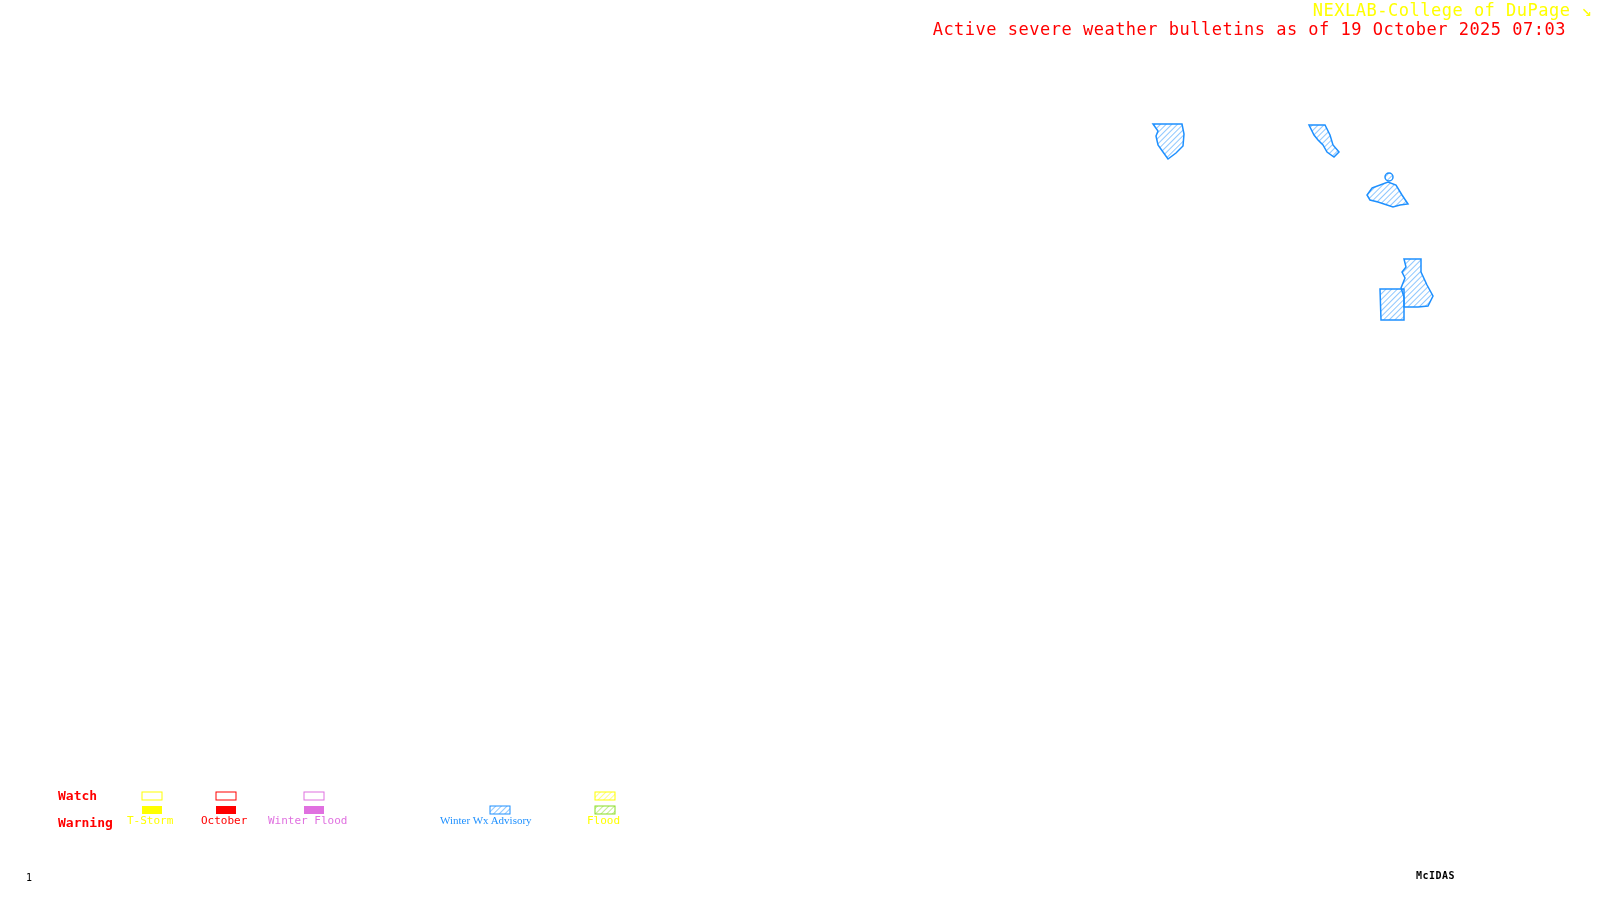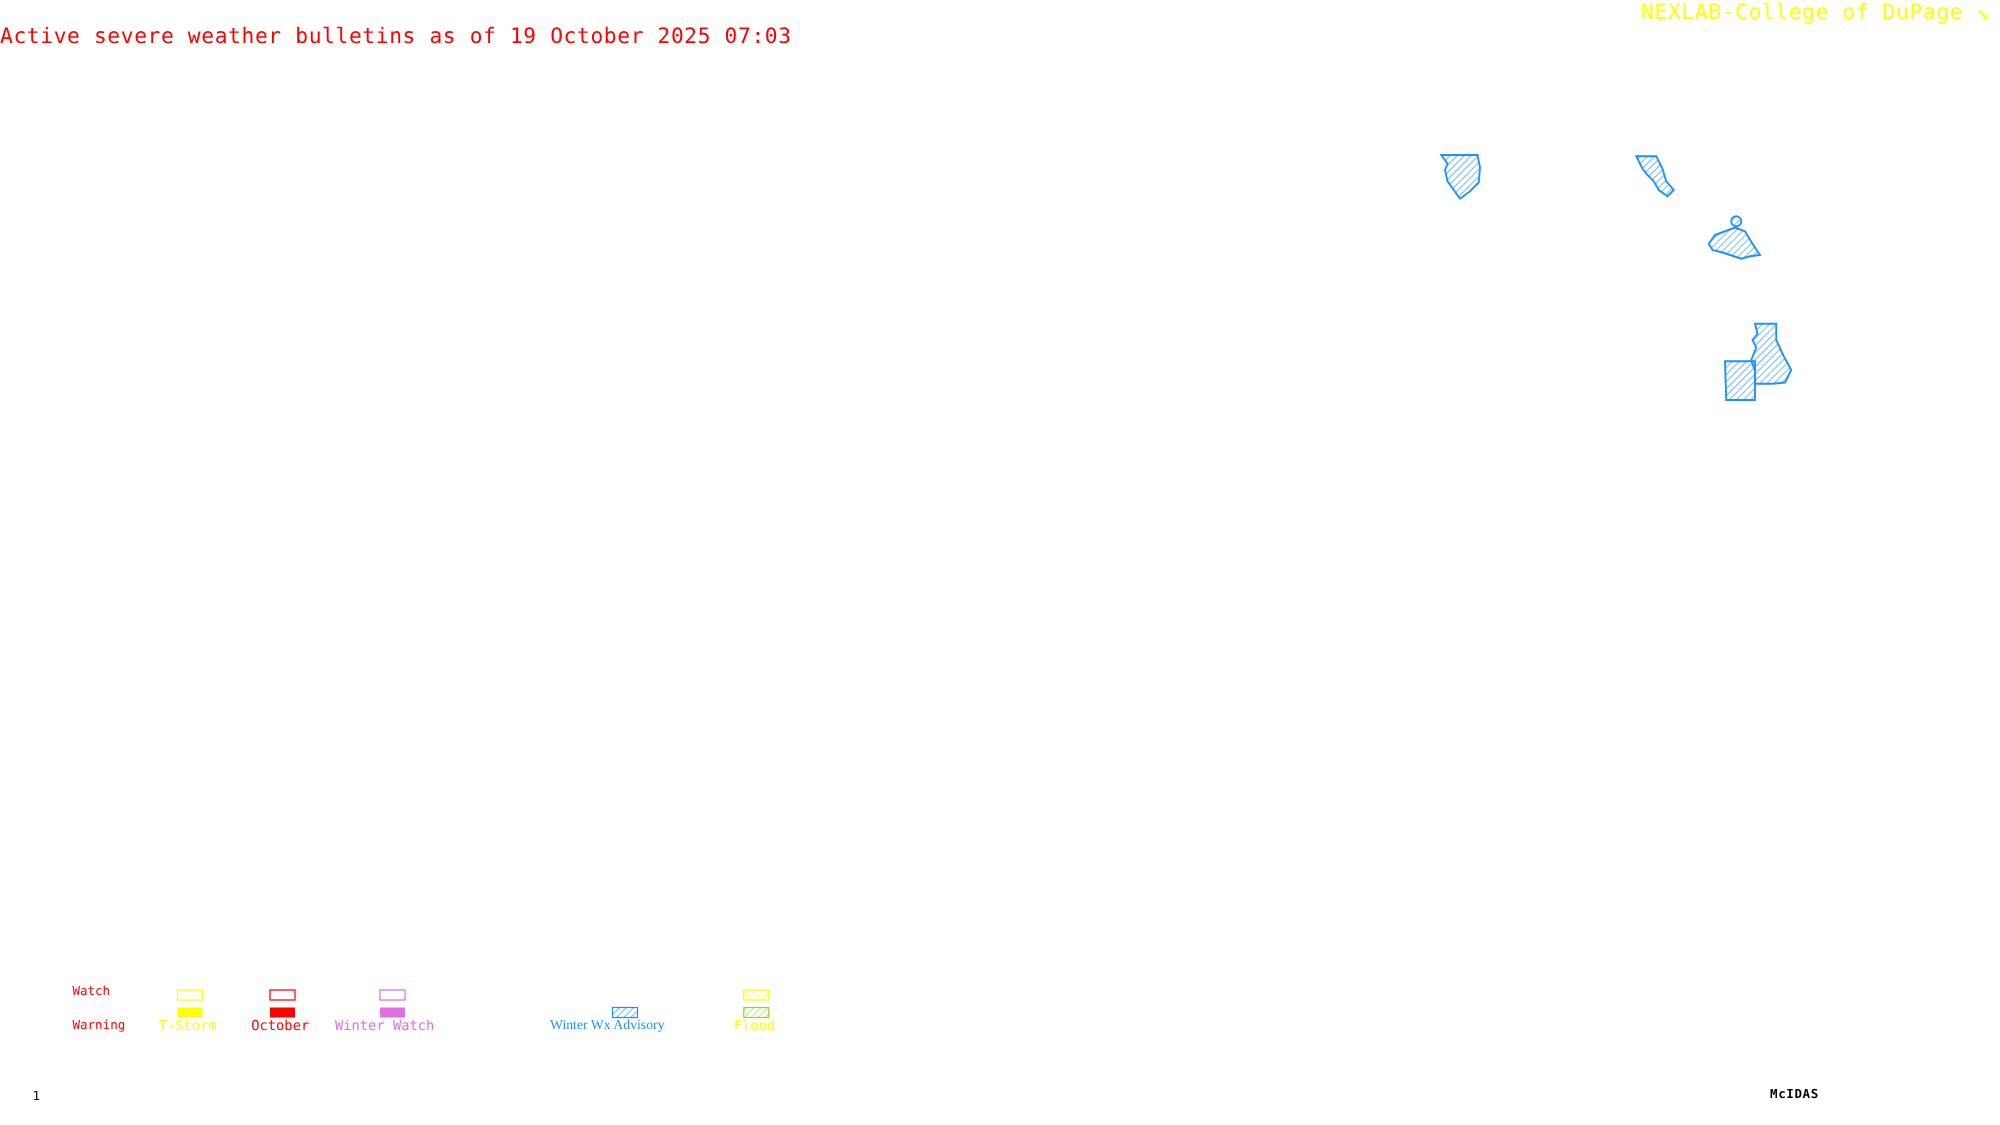--- a/index.html
+++ b/index.html
@@ -1,25 +1,25 @@
 <!DOCTYPE html>
 <html><head>
   <meta charset="utf-8">
   <style>
     html, body { margin: 0; padding: 0; background: #ffffff; }
     body { width: 1600px; height: 900px; position: relative; overflow: hidden;
            font-family: "DejaVu Sans Mono", monospace; }
     .txt { position: absolute; font-size: 17px; white-space: nowrap; letter-spacing: 0.5px; line-height: 12px; }
-    #title { left: 0; width: 1566px; text-align: left; top: 23px; color: #ff0000; }
+    #title { left: 0; width: 1566px; text-align: right; top: 23px; color: #ff0000; }
     #credit { right: 8px; top: 4px; color: #ffff00; }
     #frame-num { left: 26px; top: 872px; color: #000; font-size: 10px; }
     #mcidas { left: 1416px; top: 870px; color: #000; font-size: 10px; font-weight: bold; }
     #map { position: absolute; left: 0; top: 0; }
     .lgd-head { position: absolute; font-size: 11px; top: 814px; white-space: nowrap; }
-    .row-label { position: absolute; font-size: 10px; color: #ff0000; left: 58px; white-space: nowrap; }
+    .row-label { position: absolute; font-size: 13px; color: #ff0000; left: 58px; white-space: nowrap; font-weight: bold; }
   </style>
 </head>
 <body>
 
 <div id="title" class="txt">Active severe weather bulletins as of 19 October 2025 07:03</div>
 <div id="credit" class="txt">
   <span>NEXLAB-College of DuPage</span>
   <span>↘</span>
 </div>
 
@@ -50,21 +50,21 @@
   <rect x="216" y="806" width="20" height="8" fill="#ff0000"></rect>
   <rect x="304" y="792" width="20" height="8" fill="none" stroke="#e070e0" stroke-width="1"></rect>
   <rect x="304" y="806" width="20" height="8" fill="#e070e0"></rect>
   <rect x="490" y="806" width="20" height="8" fill="url(#hatchBlue)" stroke="#1e90ff" stroke-width="1"></rect>
   <rect x="595" y="792" width="20" height="8" fill="url(#hatchYellow)" stroke="#ffff00" stroke-width="1"></rect>
   <rect x="595" y="806" width="20" height="8" fill="url(#hatchGreen)" stroke="#88dd22" stroke-width="1"></rect>
 </svg>
 
 <div class="lgd-head" style="left:127px;color:#ffff00;">T-Storm</div>
 <div class="lgd-head" style="left:201px;color:#ff0000;">October</div>
-<div class="lgd-head" style="left:268px;color:#e070e0;">Winter Watch</div>
+<div class="lgd-head" style="left:268px;color:#e070e0;">Winter Flood</div>
 <div class="lgd-head" style="left:440px;color:#1e90ff;font-family:Liberation Serif, serif;">Winter Wx Advisory</div>
 <div class="lgd-head" style="left:587px;color:#ffff00;">Flood</div>
 
 <div class="row-label" style="top:788px;">Watch</div>
 <div class="row-label" style="top:803px;margin-top:12px;">Warning</div>
 
 <div id="frame-num" class="txt">1</div>
 <div id="mcidas" class="txt">McIDAS</div>
 
 </body></html>

